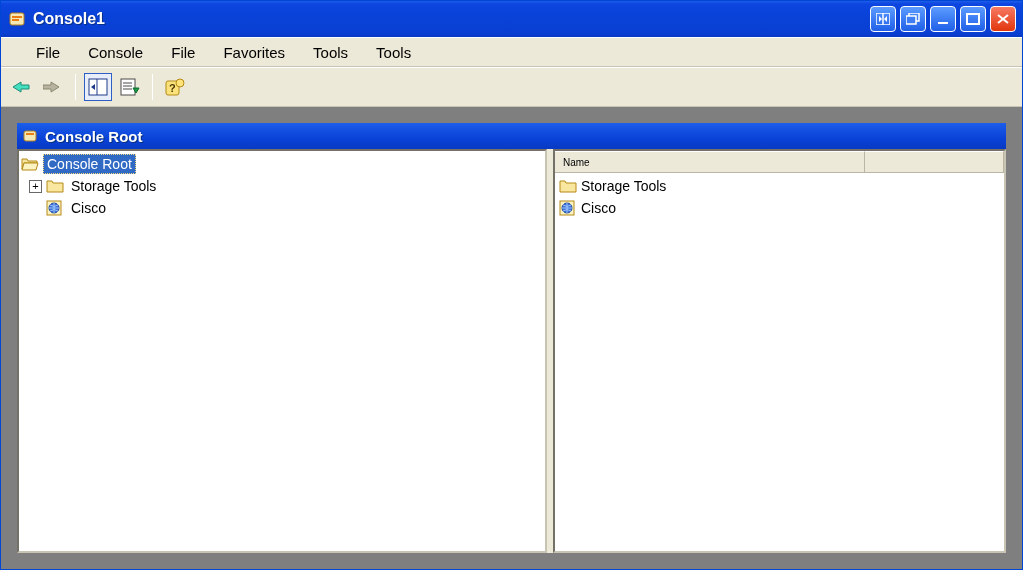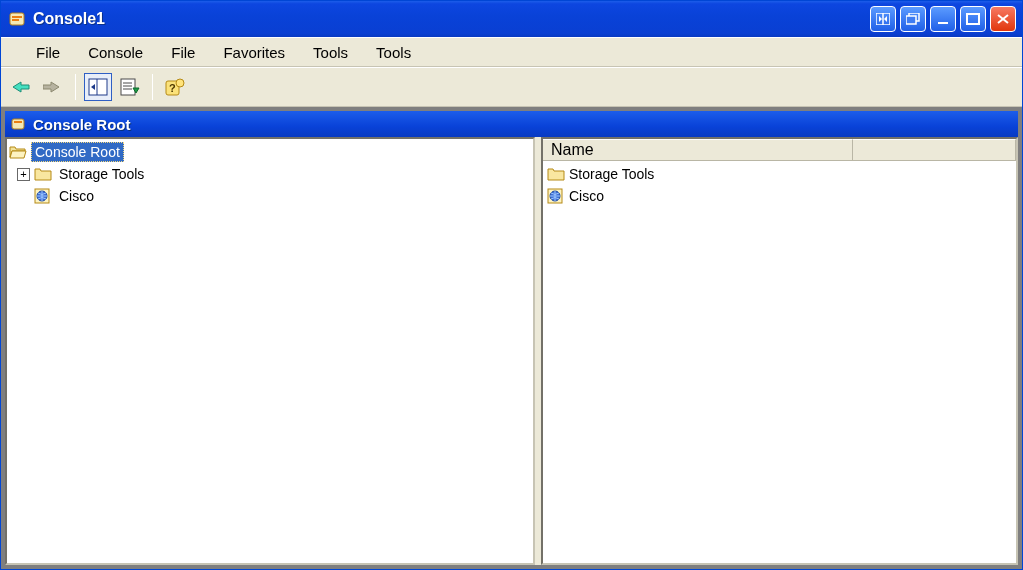--- a/index.html
+++ b/index.html
@@ -81,21 +81,21 @@
 .toolbar .sep {
   width: 1px; height: 26px; background: #b0ac98;
   margin: 0 4px;
   border-right: 1px solid #fff;
 }
 
 
 .client {
   position: relative;
   background: #7f7f7f;
-  padding: 4px;
+  padding: 16px;
   height: calc(100% - 36px - 30px - 40px);
 }
 .panel-title {
   height: 26px;
   background: linear-gradient(to bottom, #1c5dea 0%, #0942d8 60%, #083ac2 100%);
   color:#fff;
   font-weight: bold;
   font-size: 15px;
   display:flex; align-items:center;
   padding-left:6px;
@@ -137,21 +137,21 @@
 
 
 .listhdr {
   display:flex;
   background:#ece9d8;
   border-bottom:1px solid #b9b6a5;
   height:22px;
 }
 .listhdr .col {
   padding: 2px 8px;
-  font-size:16px;
+  font-size:10px;
   border-right:1px solid #b9b6a5;
   border-top:1px solid #fff;
   display:flex;align-items:center;
 }
 .list-body { padding:2px 4px; font-size:14px; }
 .list-row { display:flex; align-items:center; height:22px; }
 .list-row .node-icon { margin-right:4px; }
 </style>
 </head>
 <body>

